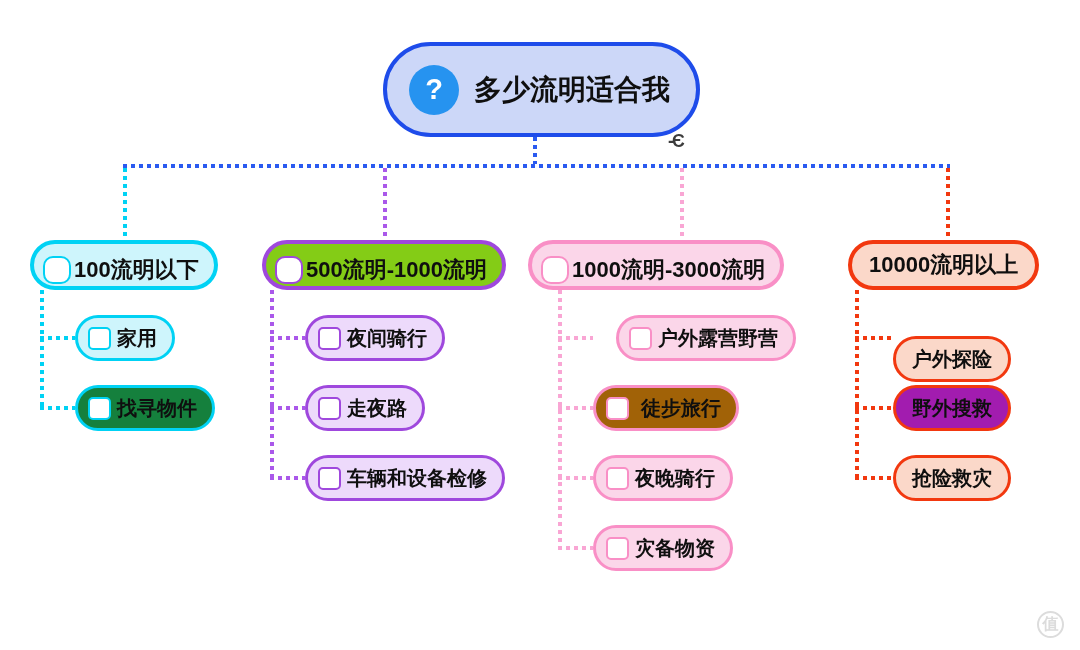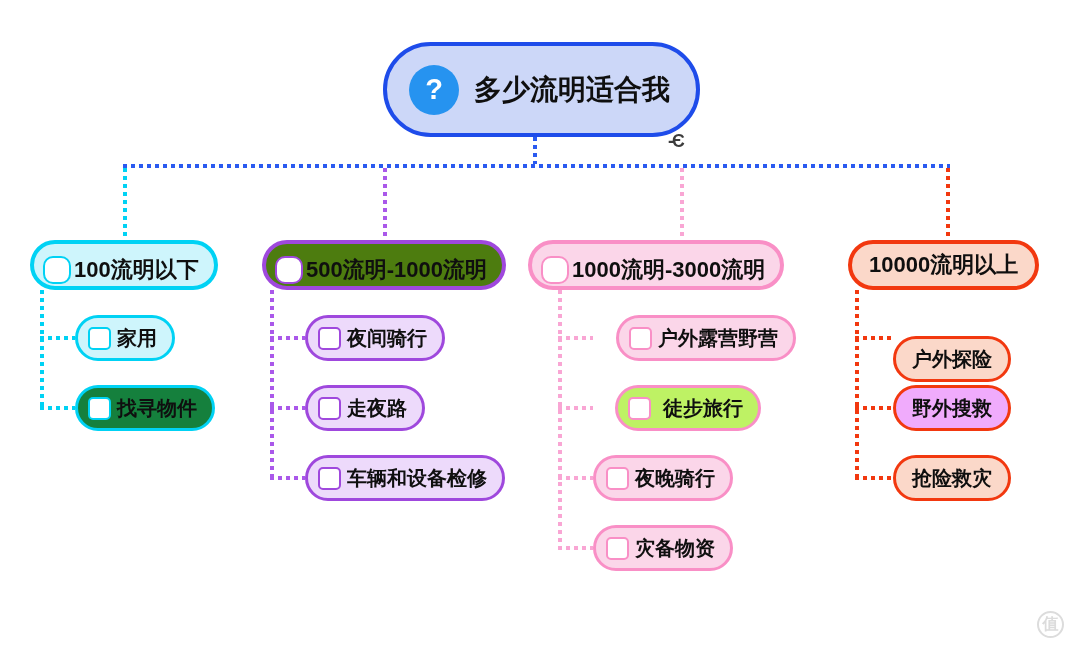--- a/index.html
+++ b/index.html
@@ -98,21 +98,21 @@
         <span>100流明以下</span>
       </div>
       <div class="node child-node" style="left: 75px; top: 315px; border-color: rgb(0, 210, 244); background: rgb(206, 245, 252);">
         <span class="child-icon" style="border-color: rgb(0, 210, 244);"></span>
         <span>家用</span>
       </div>
       <div class="node child-node" style="left: 75px; top: 385px; border-color: rgb(0, 210, 244); background: #15803d;">
         <span class="child-icon" style="border-color: rgb(0, 210, 244);"></span>
         <span>找寻物件</span>
       </div>
-      <div class="node branch-header" style="left: 262px; top: 240px; border-color: rgb(159, 72, 221); background: #4d7c0f;">
+      <div class="node branch-header" style="left: 262px; top: 240px; border-color: rgb(159, 72, 221); background: #84cc16;">
         <span class="header-icon" style="border-color: rgb(159, 72, 221);"></span>
         <span>500流明-1000流明</span>
       </div>
       <div class="node child-node" style="left: 305px; top: 315px; border-color: rgb(159, 72, 221); background: rgb(237, 218, 251);">
         <span class="child-icon" style="border-color: rgb(159, 72, 221);"></span>
         <span>夜间骑行</span>
       </div>
       <div class="node child-node" style="left: 305px; top: 385px; border-color: rgb(159, 72, 221); background: rgb(237, 218, 251); text-align: center;">
         <span class="child-icon" style="border-color: rgb(159, 72, 221);"></span>
         <span>走夜路</span>
@@ -122,39 +122,39 @@
         <span>车辆和设备检修</span>
       </div>
       <div class="node branch-header" style="left: 528px; top: 240px; border-color: rgb(249, 143, 198); background: rgb(251, 214, 233);">
         <span class="header-icon" style="border-color: rgb(249, 143, 198);"></span>
         <span>1000流明-3000流明</span>
       </div>
       <div class="node child-node" style="left: 616px; top: 315px; border-color: rgb(249, 143, 198); background: rgb(251, 214, 233);">
         <span class="child-icon" style="border-color: rgb(249, 143, 198);"></span>
         <span>户外露营野营</span>
       </div>
-      <div class="node child-node" style="left: 615px; top: 385px; border-color: rgb(249, 143, 198); background: #bef264; gap: 12px;">
+      <div class="node child-node" style="left: 593px; top: 385px; border-color: rgb(249, 143, 198); background: #a16207; gap: 12px;">
         <span class="child-icon" style="border-color: rgb(249, 143, 198);"></span>
         <span>徒步旅行</span>
       </div>
       <div class="node child-node" style="left: 593px; top: 455px; border-color: rgb(249, 143, 198); background: rgb(251, 214, 233);">
         <span class="child-icon" style="border-color: rgb(249, 143, 198);"></span>
         <span>夜晚骑行</span>
       </div>
       <div class="node child-node" style="left: 593px; top: 525px; border-color: rgb(249, 143, 198); background: rgb(251, 214, 233);">
         <span class="child-icon" style="border-color: rgb(249, 143, 198);"></span>
         <span>灾备物资</span>
       </div>
       <div class="node branch-header no-icon" style="left: 848px; top: 240px; border-color: rgb(242, 56, 15); background: rgb(251, 216, 201);">
         <span>10000流明以上</span>
       </div>
       <div class="node child-node no-icon" style="left: 893px; top: 315px; border-color: rgb(242, 56, 15); background: rgb(251, 216, 201); margin-top: 21px;">
         <span>户外探险</span>
       </div>
-      <div class="node child-node no-icon" style="left: 893px; top: 385px; border-color: rgb(242, 56, 15); background: #f0abfc;">
+      <div class="node child-node no-icon" style="left: 893px; top: 385px; border-color: rgb(242, 56, 15); background: #a21caf;">
         <span>野外搜救</span>
       </div>
       <div class="node child-node no-icon" style="left: 893px; top: 455px; border-color: rgb(242, 56, 15); background: rgb(251, 216, 201);">
         <span>抢险救灾</span>
       </div>
     </div>
 
   <div class="watermark">
     <span class="wm-logo">值</span>
   </div>

